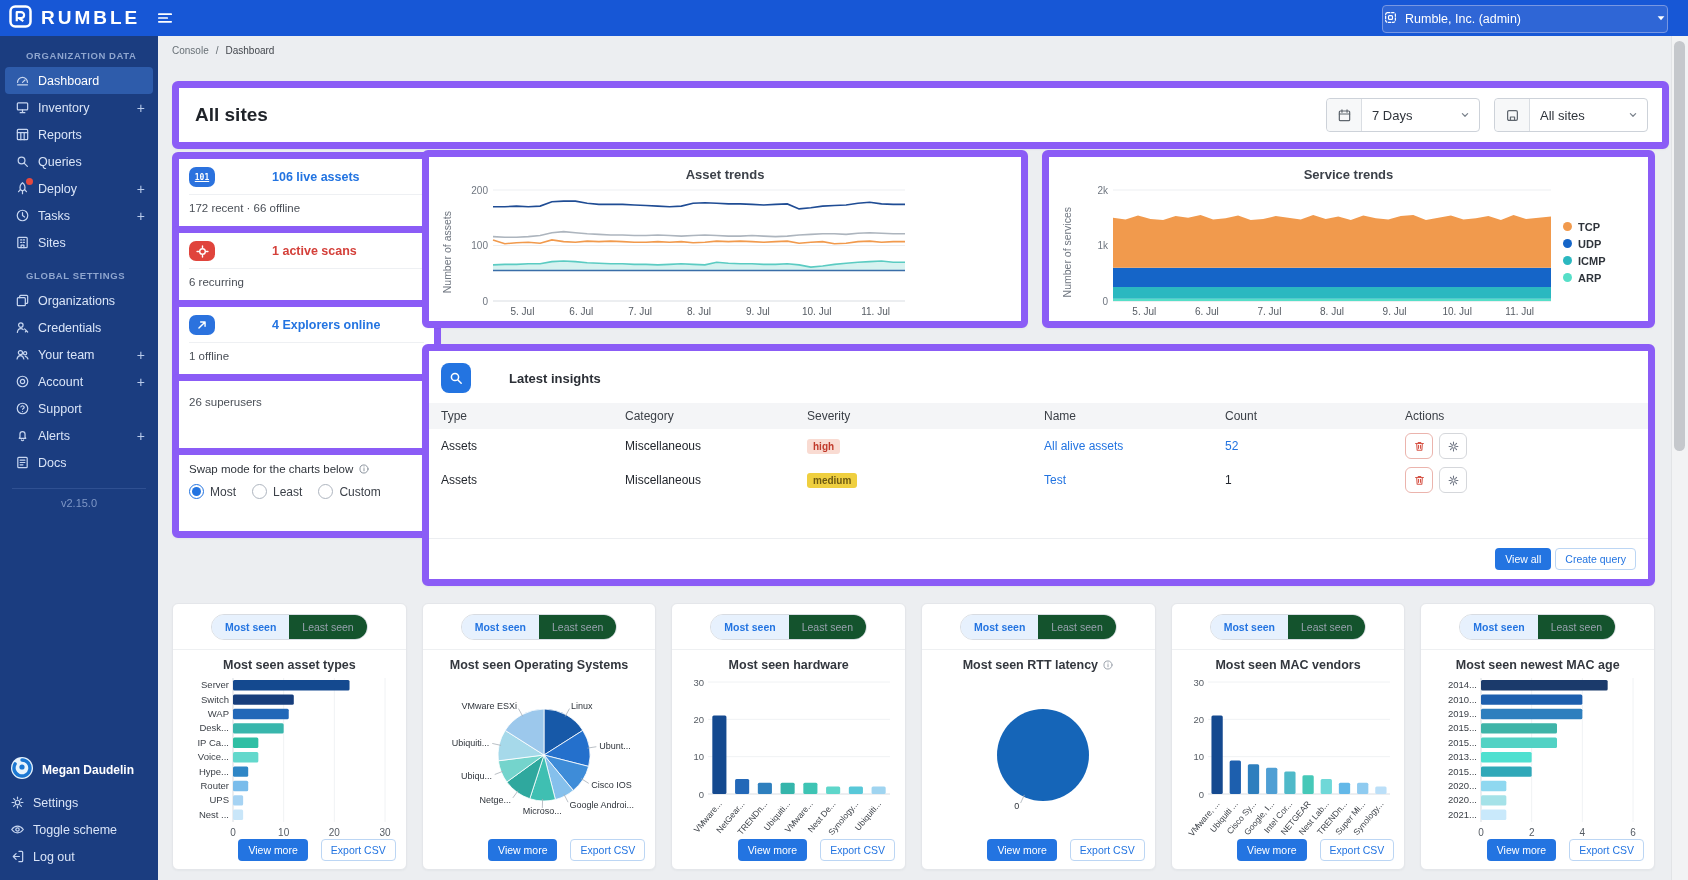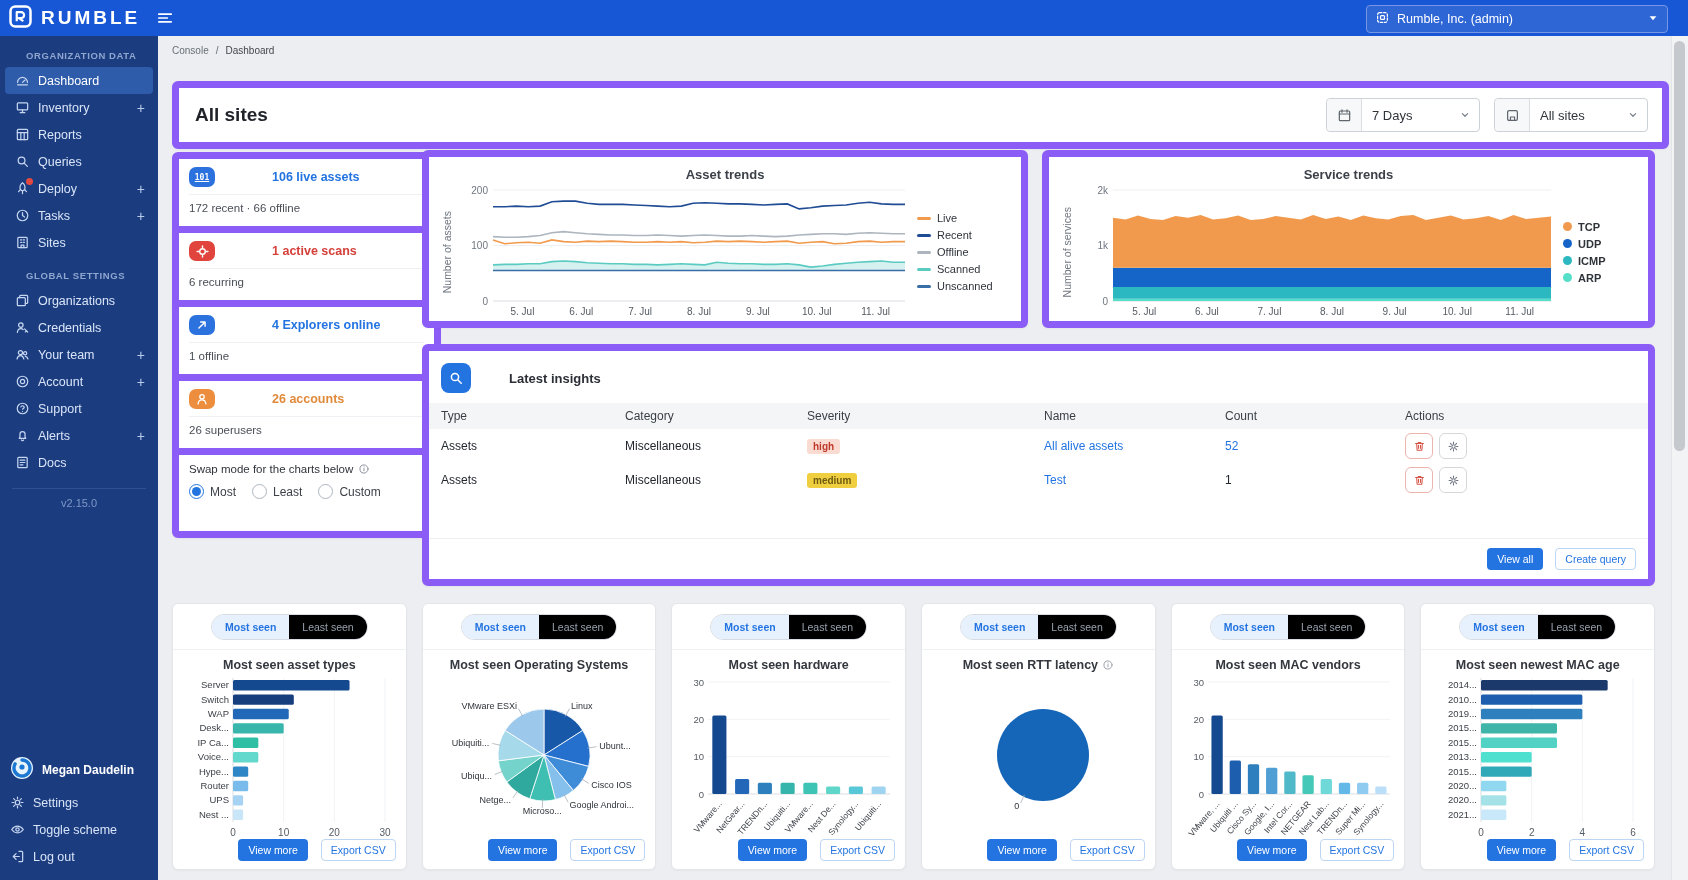--- a/index.html
+++ b/index.html
@@ -2,21 +2,21 @@
 <html><head>
 <meta charset="utf-8">
 <style>
   html,body{margin:0;padding:0;background:#ECEEF1;}
   .canvas{position:relative;width:1688px;height:880px;background:#ECEEF1;font-family:"Liberation Sans",sans-serif;overflow:hidden;}
   
   .topbar{position:absolute;left:0;top:0;width:100%;height:36px;background:#1757D6;display:flex;align-items:center;z-index:6;}
   .brand{display:flex;align-items:center;gap:8px;padding-left:8px;color:#fff;}
   .brand-name{font-size:19px;font-weight:bold;letter-spacing:3px;color:#fff;}
   .collapse{margin-left:16px;color:#fff;cursor:pointer;display:flex;align-items:center;}
-  .orgswitch{position:absolute;right:20px;top:5px;height:26px;min-width:284px;background:#2F66D6;border:1px solid #7897E2;border-radius:4px;display:flex;align-items:center;gap:7px;padding:0 8px;color:#fff;font-size:12.5px;cursor:pointer;}
+  .orgswitch{position:absolute;right:20px;top:5px;height:26px;min-width:284px;background:#2F66D6;border:1px solid #7897E2;border-radius:4px;display:flex;align-items:center;gap:7px;padding:0 0;color:#fff;font-size:12.5px;cursor:pointer;}
   .orgswitch .grow{flex:1;}
   
   .sidebar{position:absolute;left:0;top:36px;width:158px;height:844px;background:#1B3D80;display:flex;flex-direction:column;color:#D9E4F7;}
   .sb-section{font-size:9.5px;letter-spacing:.6px;color:#8FA6CF;padding:14px 0 6px 26px;font-weight:bold;}
   .nav-item{display:flex;align-items:center;gap:8px;height:27px;padding:0 8px 0 10px;margin:0 5px;border-radius:4px;font-size:12.5px;cursor:pointer;position:relative;}
   .nav-item.active{background:#2E5CAB;color:#fff;}
   .nav-icon{width:15px;height:15px;display:flex;align-items:center;justify-content:center;color:#C7D6F0;position:relative;flex:none;}
   .nav-label{flex:1;white-space:nowrap;}
   .nav-plus{color:#B9CBEA;font-size:14px;line-height:1;}
   .nav-badge{position:absolute;right:-3px;top:-3px;width:7px;height:7px;border-radius:50%;background:#E5483E;}
@@ -76,30 +76,30 @@
   .ins-grid{display:grid;grid-template-columns:184px 182px 237px 181px 180px 1fr;padding:0 12px;align-items:center;}
   .ins-grid.hd{background:#F4F5F7;height:26px;font-size:12px;color:#3A3F46;}
   .ins-grid.rw{height:34px;font-size:12px;color:#23272E;}
   .lnk{color:#2374E1;cursor:pointer;}
   .badge{display:inline-block;font-size:10px;font-weight:bold;padding:2px 6px;border-radius:3px;}
   .badge.high{background:#F9DBD2;color:#C03A2B;}
   .badge.medium{background:#EFCF3F;color:#6E5A12;}
   .act-btn{width:26px;height:24px;border-radius:6px;background:#fff;display:inline-flex;align-items:center;justify-content:center;margin-right:6px;cursor:pointer;}
   .act-del{border:1px solid #EBB4AD;color:#D65548;}
   .act-cfg{border:1px solid #D5D7DB;color:#6B7280;}
-  .ins-foot{position:absolute;left:0;right:0;bottom:0;height:40px;border-top:1px solid #ECEEF1;display:flex;align-items:center;justify-content:flex-end;gap:12px;padding-right:12px;}
+  .ins-foot{position:absolute;left:0;right:0;bottom:0;height:40px;border-top:1px solid #ECEEF1;display:flex;align-items:center;justify-content:flex-end;gap:4px;padding-right:12px;}
   .btn-primary{background:#2374E1;color:#fff;font-size:10.5px;padding:5px 10px;border-radius:4px;border:none;cursor:pointer;font-family:inherit;}
   .btn-outline{background:#fff;color:#2374E1;font-size:10.5px;padding:4px 9px;border-radius:4px;border:1px solid #BCD6F4;cursor:pointer;font-family:inherit;}
   
   .seenrow{position:absolute;left:172px;top:603px;width:1483px;height:267px;display:flex;gap:15px;}
   .bcard{flex:1;background:#fff;border:1px solid #E4E6EA;border-radius:6px;box-shadow:0 1px 2px rgba(30,40,60,.04);display:flex;flex-direction:column;padding:10px 10px 8px;box-sizing:border-box;min-width:0;}
   .toggle{align-self:center;display:flex;border:1px solid #D8DCE2;border-radius:14px;overflow:hidden;font-size:10.5px;}
   .tseg{padding:6px 13px;cursor:pointer;white-space:nowrap;}
   .tseg.on{background:#E7F1FD;color:#2374E1;font-weight:bold;}
-  .tseg.off{color:#98A1AE;background:#000000;}
+  .tseg.off{color:#98A1AE;background:#14532d;}
   .bdiv{border-top:1px solid #EEF0F2;margin:9px -10px 0;}
   .btitle{text-align:center;font-size:12.5px;font-weight:bold;color:#33373E;margin:8px 0 2px;display:flex;align-items:center;justify-content:center;gap:4px;}
   .btitle .info{color:#9AA1AB;display:flex;}
   .bchart{flex:1;display:flex;align-items:flex-start;justify-content:center;overflow:hidden;}
   .bfoot{display:flex;justify-content:flex-end;gap:13px;}
   svg text{font-family:"Liberation Sans",sans-serif;}
 </style>
 </head>
 <body>
 
@@ -389,29 +389,20 @@
           <span class="scard-icon ic-blue">
             <svg viewBox="0 0 16 16" width="14" height="14" fill="none" stroke="currentColor" stroke-width="1.6" stroke-linecap="round" stroke-linejoin="round">
               <path d="M4.5 11.5l7-7M6.5 4.5h5v5"></path>
             </svg>
           </span>
           <span class="scard-title t-blue">4 Explorers online</span>
         </div>
         <div class="scard-sub">1 offline</div>
       </div>
       <div class="card scard" style="top:374px;">
-        <div class="scard-top">
-          <span class="scard-icon ic-orange">
-            <svg viewBox="0 0 16 16" width="14" height="14" fill="none" stroke="currentColor" stroke-width="1.5" stroke-linecap="round" stroke-linejoin="round">
-              <circle cx="8" cy="5.5" r="2.5"></circle>
-              <path d="M3.5 13.5c.5-2.8 2.2-4.4 4.5-4.4s4 1.6 4.5 4.4"></path>
-            </svg>
-          </span>
-          <span class="scard-title t-orange">26 accounts</span>
-        </div>
         <div class="scard-sub">26 superusers</div>
       </div>
     </div>
 
   <div class="card scard" style="top:448px;">
     <div class="swap-label">
       <span>Swap mode for the charts below</span>
       <span class="info" id="swapinfo-ic">
           <svg viewBox="0 0 16 16" width="12" height="12" fill="none" stroke="currentColor" stroke-width="1.3" stroke-linecap="round" stroke-linejoin="round">
             <circle cx="8" cy="8" r="5.4"></circle>
@@ -453,42 +444,20 @@
             <text x="298.85714285714283" y="133" text-anchor="middle" font-size="10" fill="#555B63">9. Jul</text>
             <text x="357.7142857142857" y="133" text-anchor="middle" font-size="10" fill="#555B63">10. Jul</text>
             <text x="416.57142857142856" y="133" text-anchor="middle" font-size="10" fill="#555B63">11. Jul</text>
             <polyline points="34.0,24.7 45.8,24.7 57.5,24.1 69.3,24.7 81.1,24.1 92.9,19.7 104.6,19.1 116.4,19.1 128.2,21.3 139.9,22.4 151.7,22.4 163.5,22.4 175.3,23.0 187.0,23.5 198.8,24.1 210.6,24.7 222.3,24.1 234.1,21.3 245.9,20.8 257.7,21.3 269.4,21.9 281.2,21.9 293.0,22.4 304.7,23.0 316.5,22.4 328.3,21.9 340.1,26.9 351.8,25.8 363.6,24.1 375.4,23.5 387.1,23.0 398.9,21.3 410.7,20.2 422.5,21.9 434.2,22.4 446.0,22.4" fill="none" stroke="#1F4C94" stroke-width="1.6"></polyline>
             <polyline points="34.0,54.6 45.8,55.2 57.5,55.2 69.3,54.6 81.1,53.5 92.9,50.7 104.6,49.6 116.4,50.7 128.2,51.8 139.9,52.4 151.7,53.0 163.5,53.0 175.3,53.5 187.0,53.5 198.8,53.0 210.6,53.5 222.3,54.1 234.1,53.5 245.9,53.0 257.7,53.5 269.4,54.1 281.2,54.1 293.0,53.5 304.7,54.1 316.5,54.6 328.3,54.1 340.1,53.0 351.8,52.4 363.6,51.8 375.4,51.8 387.1,52.4 398.9,51.3 410.7,50.7 422.5,51.3 434.2,51.8 446.0,51.8" fill="none" stroke="#ADB5BE" stroke-width="1.6"></polyline>
             <polyline points="34.0,57.9 45.8,61.8 57.5,60.7 69.3,60.2 81.1,61.3 92.9,57.9 104.6,59.6 116.4,60.2 128.2,59.1 139.9,59.6 151.7,59.1 163.5,59.6 175.3,60.2 187.0,60.2 198.8,59.6 210.6,60.2 222.3,59.6 234.1,60.7 245.9,60.2 257.7,59.1 269.4,59.6 281.2,59.1 293.0,59.6 304.7,60.2 316.5,59.6 328.3,59.1 340.1,61.3 351.8,60.2 363.6,59.6 375.4,61.8 387.1,61.3 398.9,59.6 410.7,59.1 422.5,60.2 434.2,59.6 446.0,59.6" fill="none" stroke="#F19A4D" stroke-width="1.6"></polyline>
             <path d="M34.0,82.9 L45.8,82.4 L57.5,82.4 L69.3,81.8 L81.1,81.8 L92.9,79.6 L104.6,79.0 L116.4,79.6 L128.2,80.7 L139.9,81.3 L151.7,81.8 L163.5,81.8 L175.3,82.4 L187.0,82.4 L198.8,82.9 L210.6,82.4 L222.3,81.8 L234.1,82.4 L245.9,82.9 L257.7,80.2 L269.4,81.3 L281.2,81.8 L293.0,81.8 L304.7,82.4 L316.5,82.4 L328.3,81.8 L340.1,82.9 L351.8,85.1 L363.6,84.0 L375.4,82.4 L387.1,81.3 L398.9,80.2 L410.7,79.6 L422.5,79.0 L434.2,80.2 L446.0,80.2 L446.0,88.5 L34.0,88.5 Z" fill="rgba(91,203,194,0.25)" stroke="none"></path>
             <polyline points="34.0,82.9 45.8,82.4 57.5,82.4 69.3,81.8 81.1,81.8 92.9,79.6 104.6,79.0 116.4,79.6 128.2,80.7 139.9,81.3 151.7,81.8 163.5,81.8 175.3,82.4 187.0,82.4 198.8,82.9 210.6,82.4 222.3,81.8 234.1,82.4 245.9,82.9 257.7,80.2 269.4,81.3 281.2,81.8 293.0,81.8 304.7,82.4 316.5,82.4 328.3,81.8 340.1,82.9 351.8,85.1 363.6,84.0 375.4,82.4 387.1,81.3 398.9,80.2 410.7,79.6 422.5,79.0 434.2,80.2 446.0,80.2" fill="none" stroke="#5BCBC2" stroke-width="1.6"></polyline>
             <polyline points="34.0,88.5 45.8,88.5 57.5,88.5 69.3,88.5 81.1,88.5 92.9,88.5 104.6,88.5 116.4,88.5 128.2,88.5 139.9,88.5 151.7,88.5 163.5,88.5 175.3,88.5 187.0,88.5 198.8,88.5 210.6,88.5 222.3,88.5 234.1,88.5 245.9,88.5 257.7,88.5 269.4,88.5 281.2,88.5 293.0,88.5 304.7,88.5 316.5,88.5 328.3,88.5 340.1,88.5 351.8,88.5 363.6,88.5 375.4,88.5 387.1,88.5 398.9,88.5 410.7,88.5 422.5,88.5 434.2,88.5 446.0,88.5" fill="none" stroke="#3A6EA8" stroke-width="1.6"></polyline>
           </svg></div>
-      <div class="legend" id="leg-asset_trends">
-          <div class="lg-item">
-            <span class="lg-line" style="background:#F19A4D"></span>
-            <span>Live</span>
-          </div>
-          <div class="lg-item">
-            <span class="lg-line" style="background:#1F4C94"></span>
-            <span>Recent</span>
-          </div>
-          <div class="lg-item">
-            <span class="lg-line" style="background:#ADB5BE"></span>
-            <span>Offline</span>
-          </div>
-          <div class="lg-item">
-            <span class="lg-line" style="background:#5BCBC2"></span>
-            <span>Scanned</span>
-          </div>
-          <div class="lg-item">
-            <span class="lg-line" style="background:#3A6EA8"></span>
-            <span>Unscanned</span>
-          </div>
-        </div>
     </div>
   </div>
   <div class="card trend" style="left:1042px;top:150px;width:613px;height:178px;">
     <div class="trend-title" id="t-svc-title">Service trends</div>
     <div class="trend-body">
       <div class="ylab" id="t-svc-ylab">Number of services</div>
       <div id="mount-service_trends"><svg width="478" height="136">
             <line x1="34" x2="472" y1="119" y2="119" stroke="#D9DDE2" stroke-width="1"></line>
             <text x="29" y="122.5" text-anchor="end" font-size="10" fill="#6F7680">0</text>
             <line x1="34" x2="472" y1="63.5" y2="63.5" stroke="#EDEFF2" stroke-width="1"></line>

